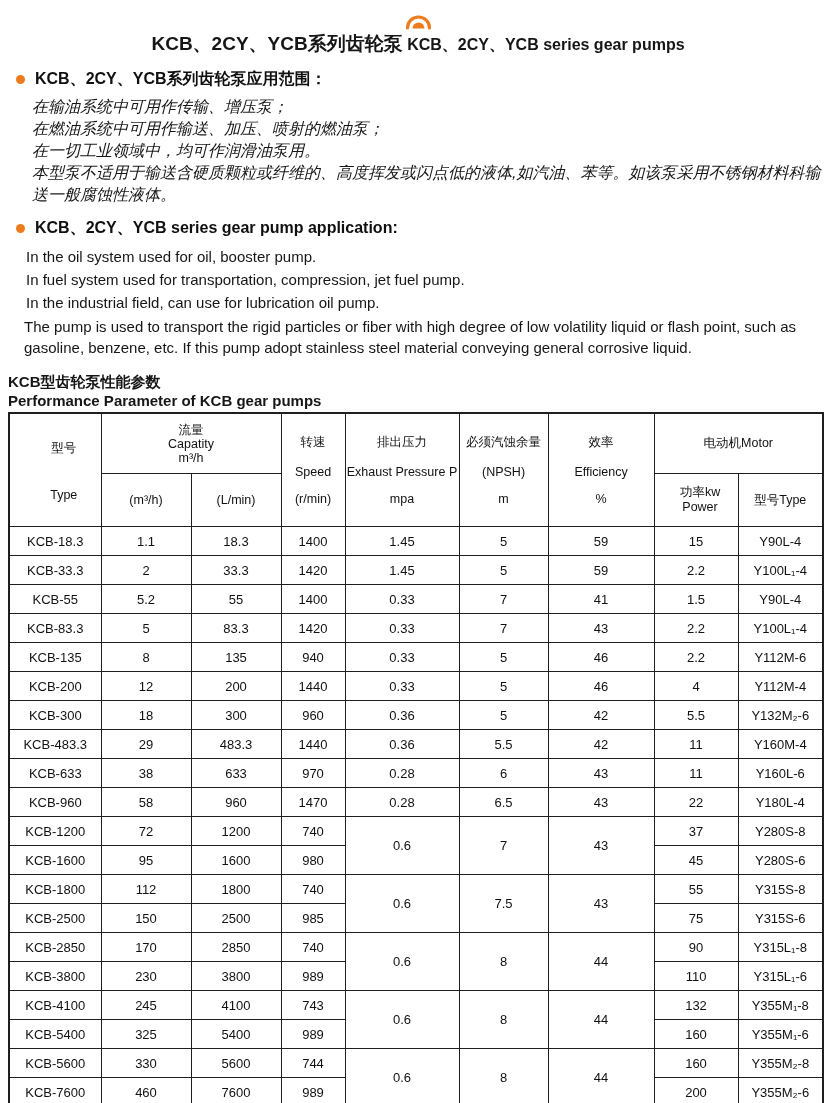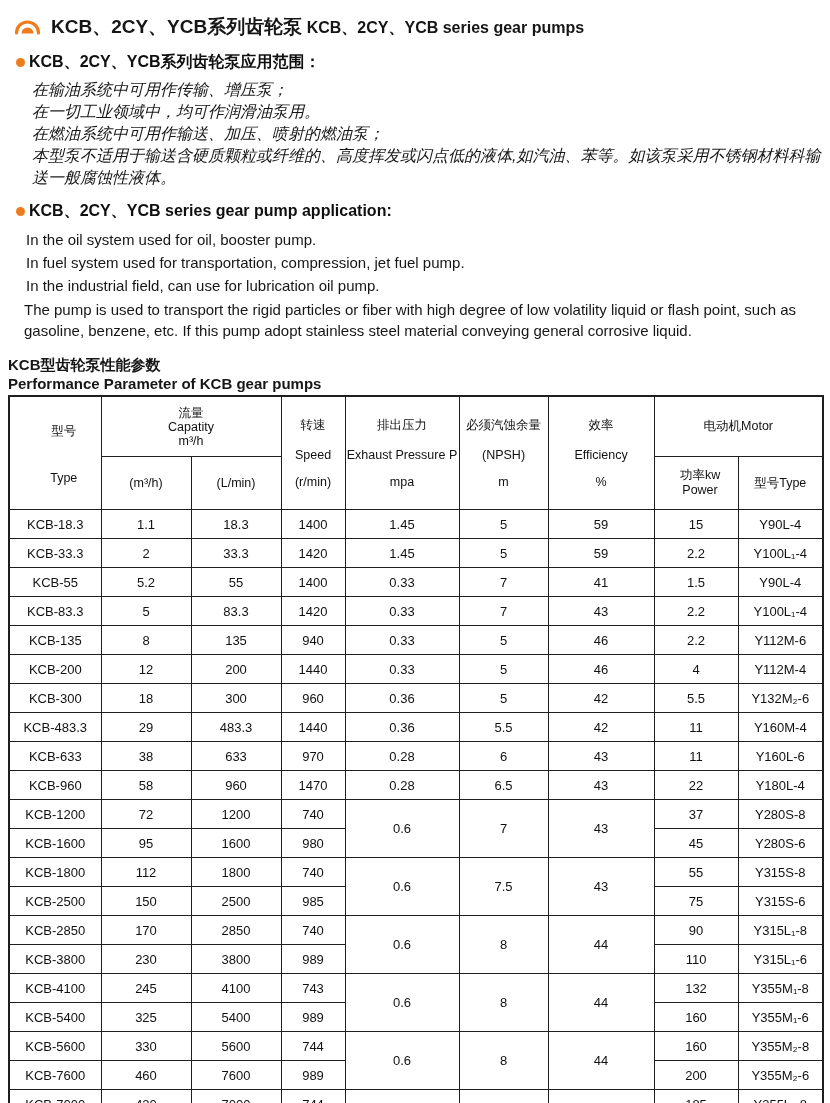--- a/index.html
+++ b/index.html
@@ -4,28 +4,28 @@
 <style>
   html,body{margin:0;padding:0;background:#ffffff;}
   body{
     width:830px;height:1103px;overflow:hidden;
     font-family:"Liberation Sans","DejaVu Sans",sans-serif;
     color:#161616;
   }
   .page{padding:10px 8px 0 8px;box-sizing:border-box;}
 
   
-  .doc-title{display:flex;align-items:center;gap:10px;padding-left:6px;margin:4px 0 10px 0;}
+  .doc-title{display:flex;align-items:center;padding-left:6px;margin:4px 0 10px 0;flex-direction:column;}
   .doc-title .logo{flex:0 0 auto;display:flex;align-items:flex-end;}
   .title-text{font-weight:bold;}
   .title-zh{font-size:19px;}
   .title-en{font-size:16px;}
 
   
-  .bullet-head{display:flex;align-items:center;gap:4px;padding-left:8px;margin:12px 0 6px 0;}
+  .bullet-head{display:flex;align-items:center;gap:10px;padding-left:8px;margin:12px 0 6px 0;}
   .bullet{width:9px;height:9px;border-radius:50%;background:#ED7C1F;flex:0 0 auto;}
   .bullet-head h2{margin:0;font-size:16px;font-weight:bold;color:#101010;}
 
   .zh-lines{padding-left:24px;font-size:16px;line-height:22px;max-width:798px;font-style:italic;}
   .zh-lines div{margin:0;}
   .en-lines{padding-left:18px;font-size:15px;line-height:23px;}
   .en-para{padding-left:16px;margin-top:3px;font-size:15px;line-height:20.5px;width:796px;}
 
   
   .captions{margin-top:14px;font-size:15px;line-height:19px;padding-left:0;font-weight:bold;}
@@ -65,22 +65,22 @@
       <span class="title-en">KCB、2CY、YCB series gear pumps</span>
     </span>
   </div>
 
   <div class="bullet-head">
     <span class="bullet"></span>
     <h2>KCB、2CY、YCB系列齿轮泵应用范围：</h2>
   </div>
   <div class="zh-lines">
     <div>在输油系统中可用作传输、增压泵；</div>
+    <div>在燃油系统中可用作输送、加压、喷射的燃油泵；</div>
     <div>在一切工业领域中，均可作润滑油泵用。</div>
-    <div>在燃油系统中可用作输送、加压、喷射的燃油泵；</div>
     <div>本型泵不适用于输送含硬质颗粒或纤维的、高度挥发或闪点低的液体,如汽油、苯等。如该泵采用不锈钢材料科输送一般腐蚀性液体。</div>
   </div>
 
   <div class="bullet-head">
     <span class="bullet"></span>
     <h2>KCB、2CY、YCB series gear pump application:</h2>
   </div>
   <div class="en-lines">
     <div>In the oil system used for oil, booster pump.</div>
     <div>In fuel system used for transportation, compression, jet fuel pump.</div>

